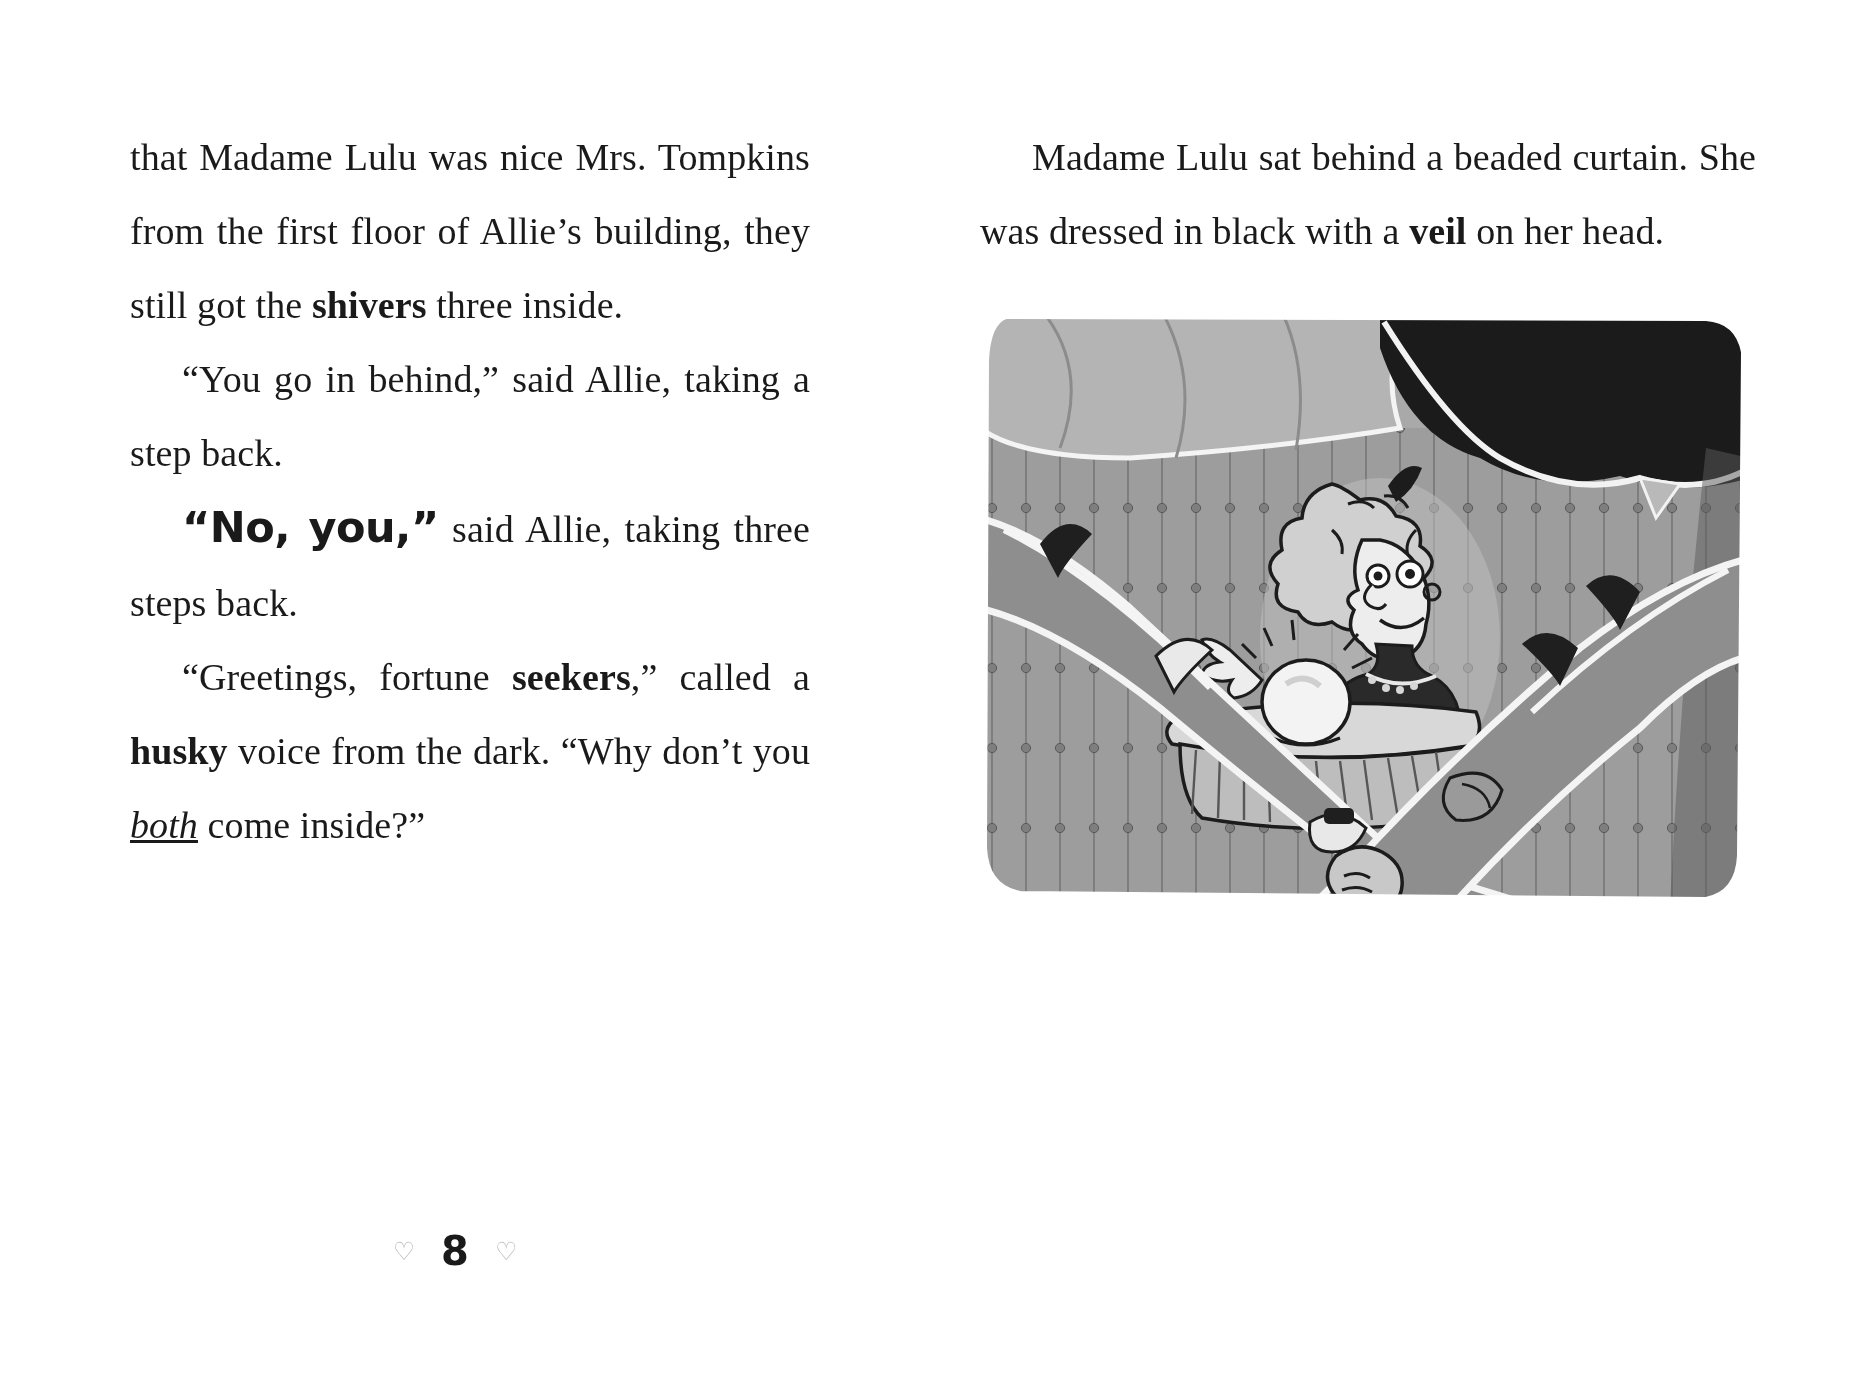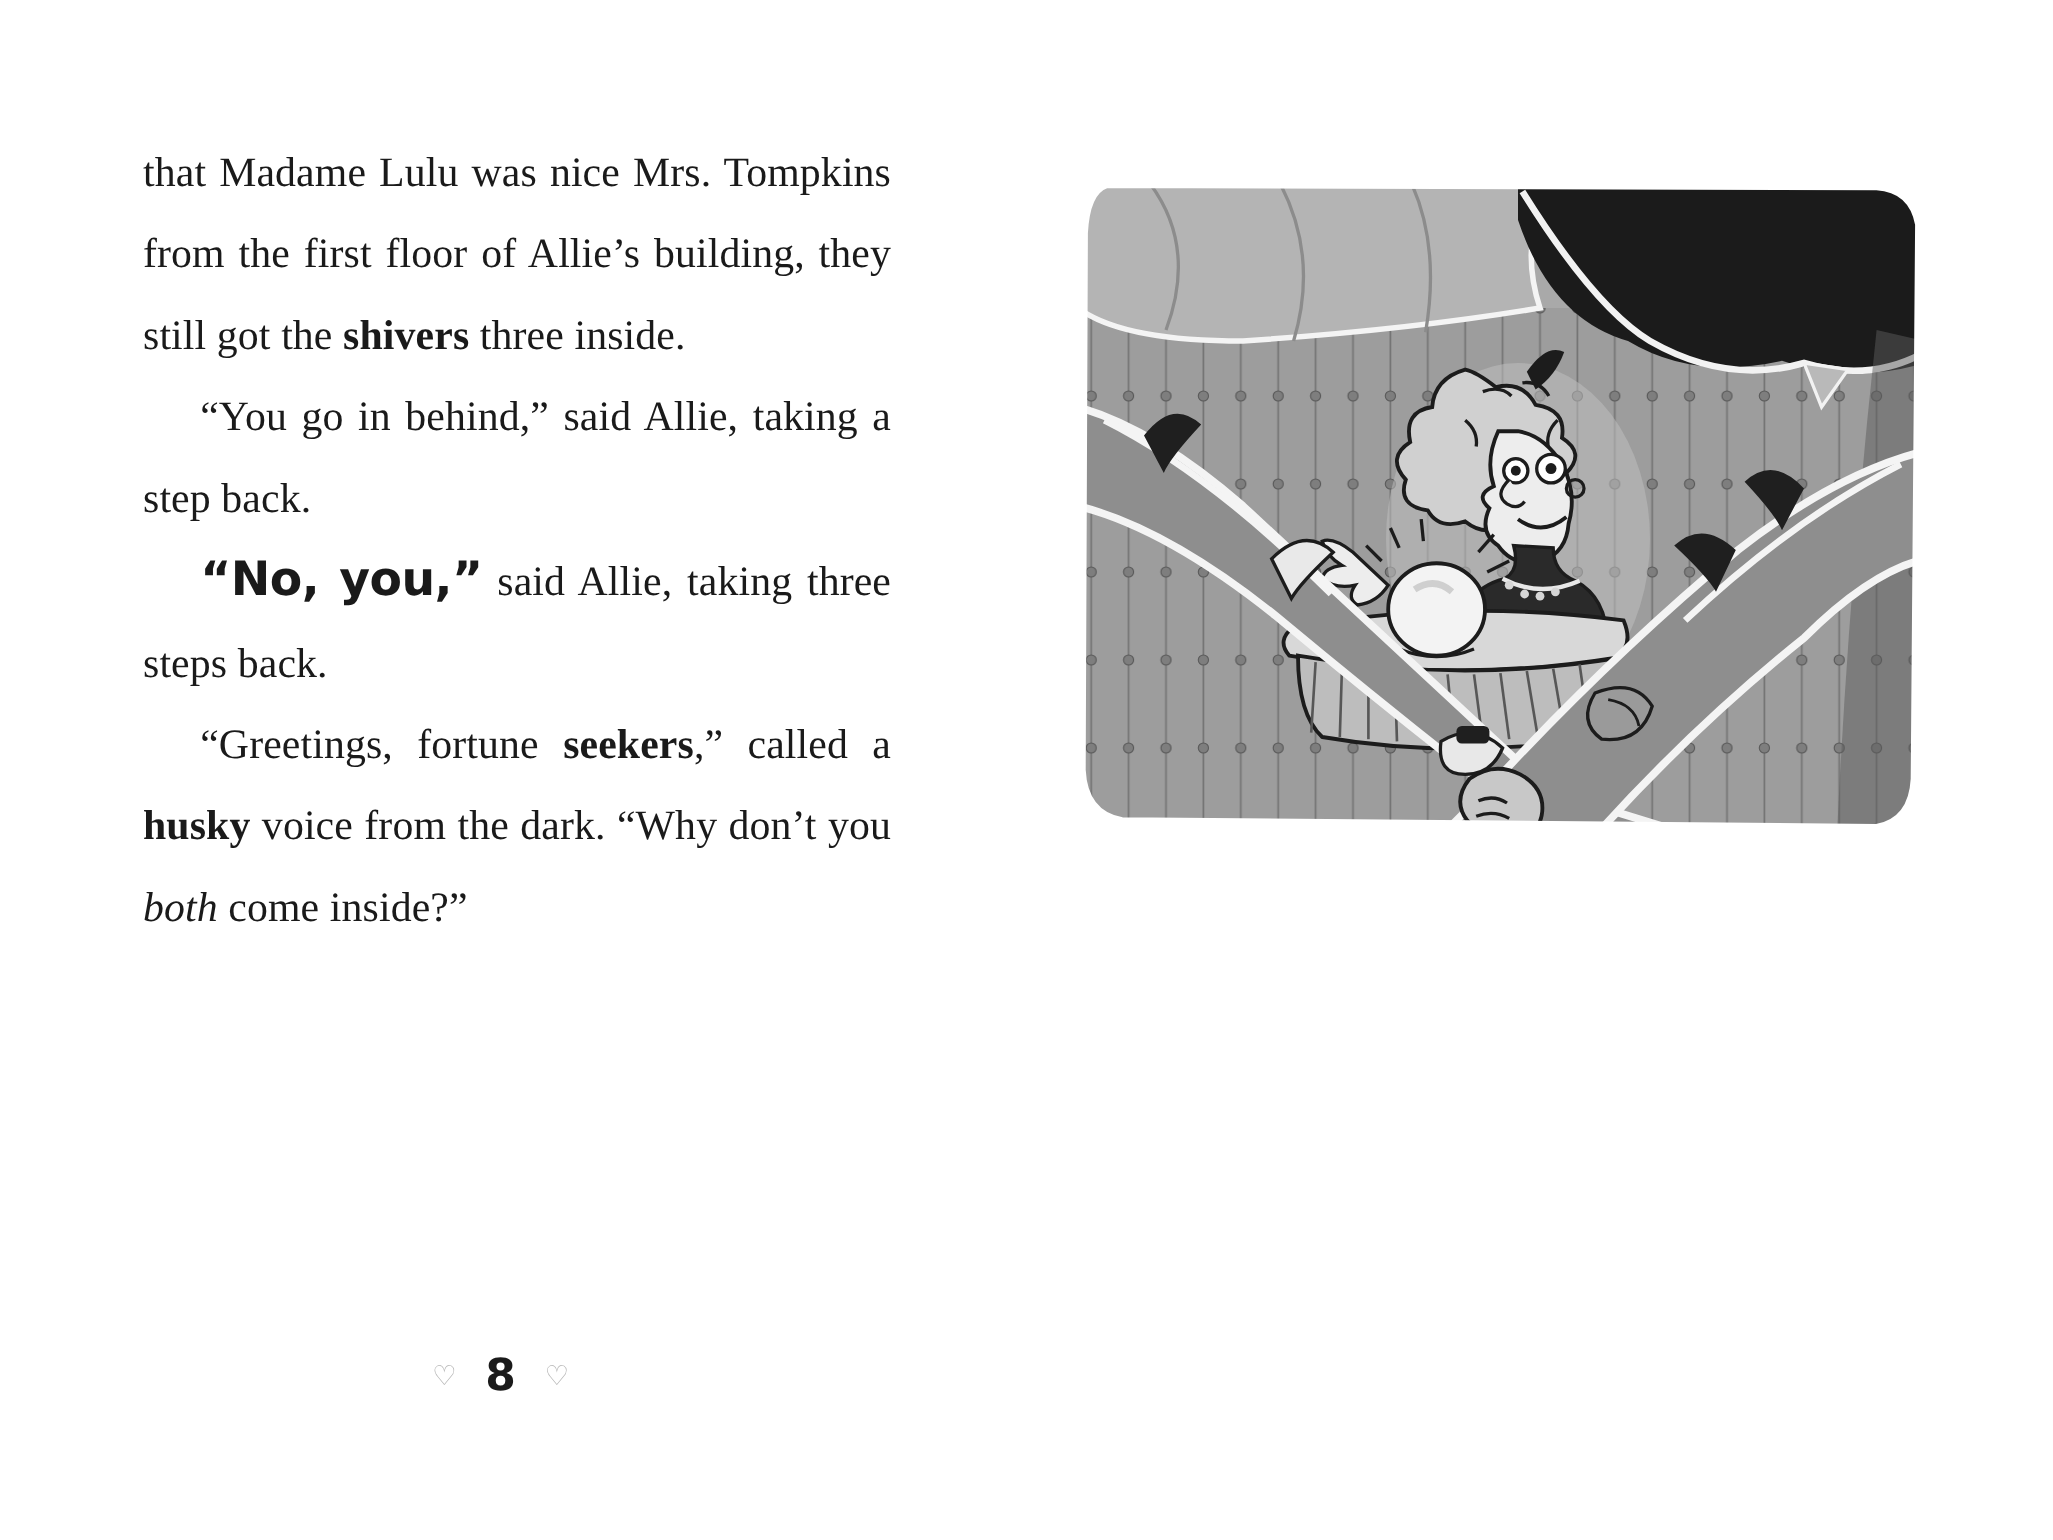--- a/index.html
+++ b/index.html
@@ -49,21 +49,21 @@
   }
   b.bold-word {
     font-weight: bold;
   }
   b.shout {
     font-weight: bold;
     font-size: 43px;
     font-family: "DejaVu Sans", sans-serif;
     letter-spacing: -0.5px;
   }
-  i.ital { font-style: italic; }
+  i.ital { font-style: italic; text-decoration: underline; }
 
   .folio {
     position: absolute;
     left: 0;
     right: 80px;
     bottom: 66px;
     display: flex;
     align-items: center;
     justify-content: center;
     gap: 26px;
@@ -114,20 +114,23 @@
     <div class="folio">
       <span class="heart">♡</span>
       <span class="num">8</span>
       <span class="heart">♡</span>
     </div>
   </div>
 
   <div class="page page-right">
 
 
+    <p class="body-text indent">
+      <span>Madame Lulu sat behind a beaded curtain. She was dressed in black with a </span><b class="bold-word">veil</b><span> on her head.</span>
+    </p>
 
     <div class="illustration">
       <svg width="770" height="600" viewBox="0 0 770 600" xmlns="http://www.w3.org/2000/svg" aria-hidden="true">
         <defs>
           <clipPath id="frameClip">
             <path d="M26 8 Q8 14 6 52 L4 540 Q6 580 40 586 L726 592 Q758 586 760 548 L764 44 Q758 12 726 10 Z"></path>
           </clipPath>
           <pattern id="beads" x="0" y="0" width="34" height="600" patternUnits="userSpaceOnUse">
             <rect x="0" y="0" width="34" height="600" fill="none"></rect>
             <line x1="12" y1="0" x2="12" y2="600" stroke="#6e6e6e" stroke-width="1.6"></line>

